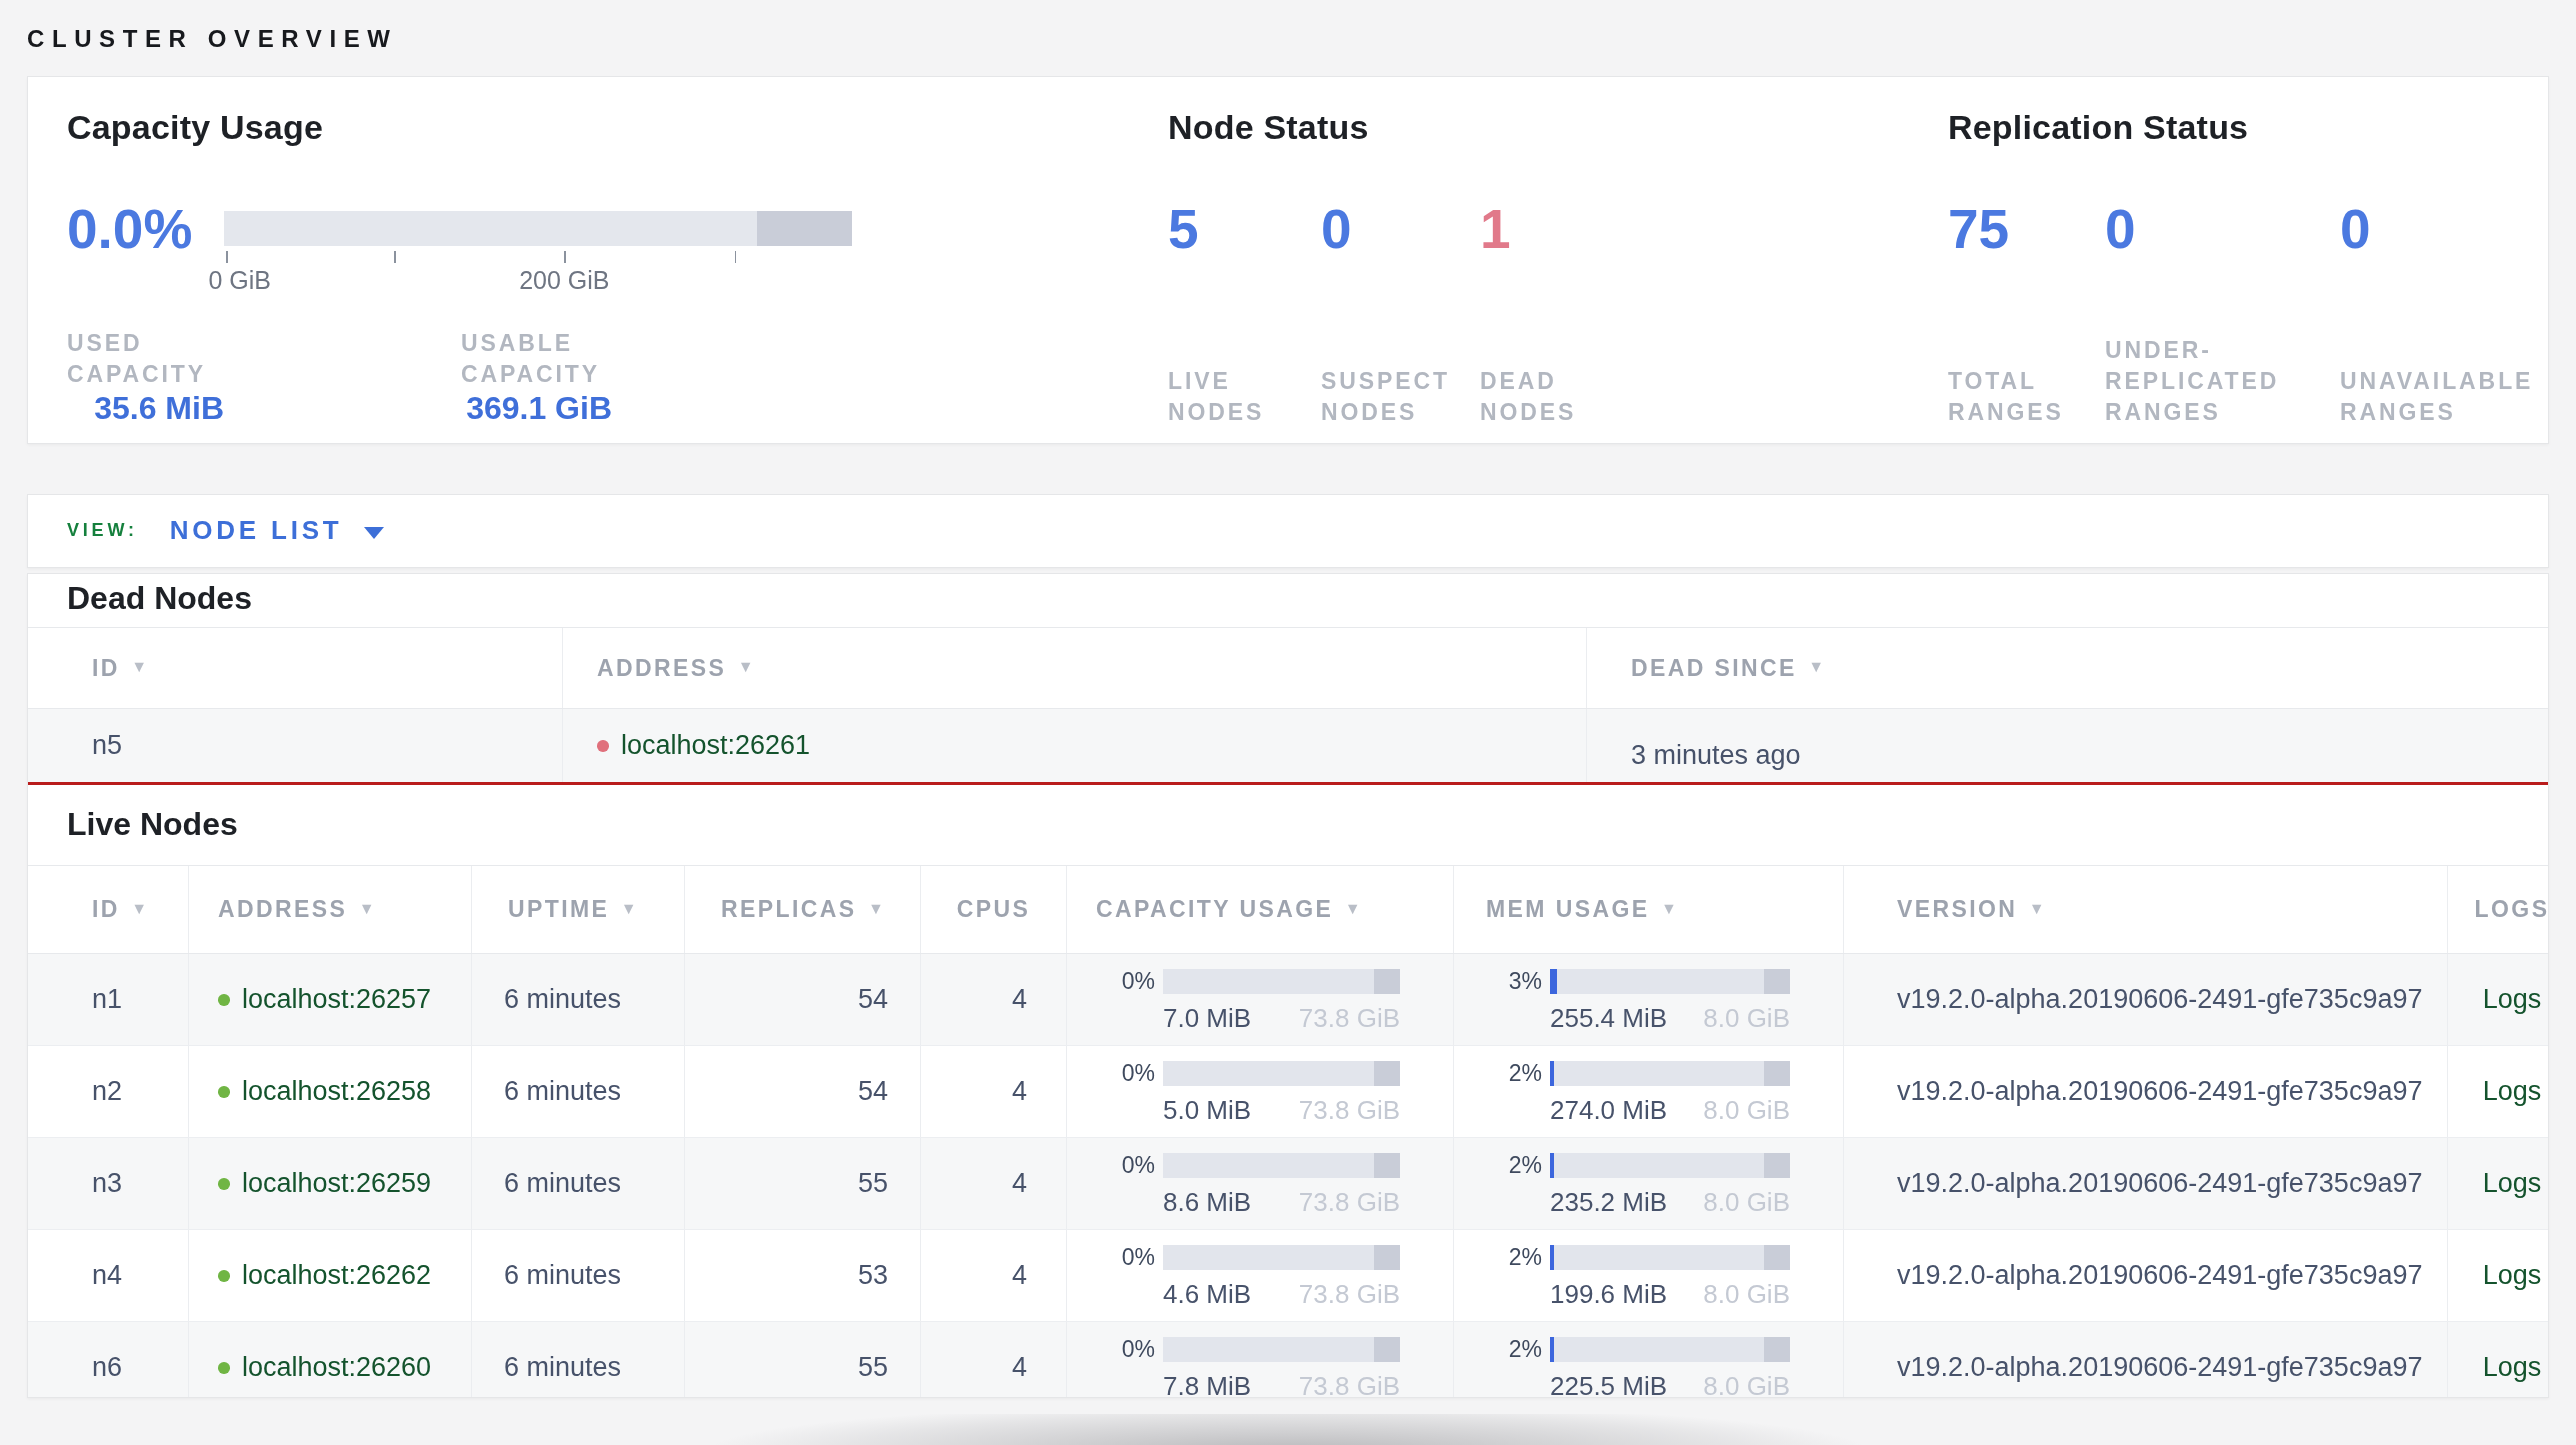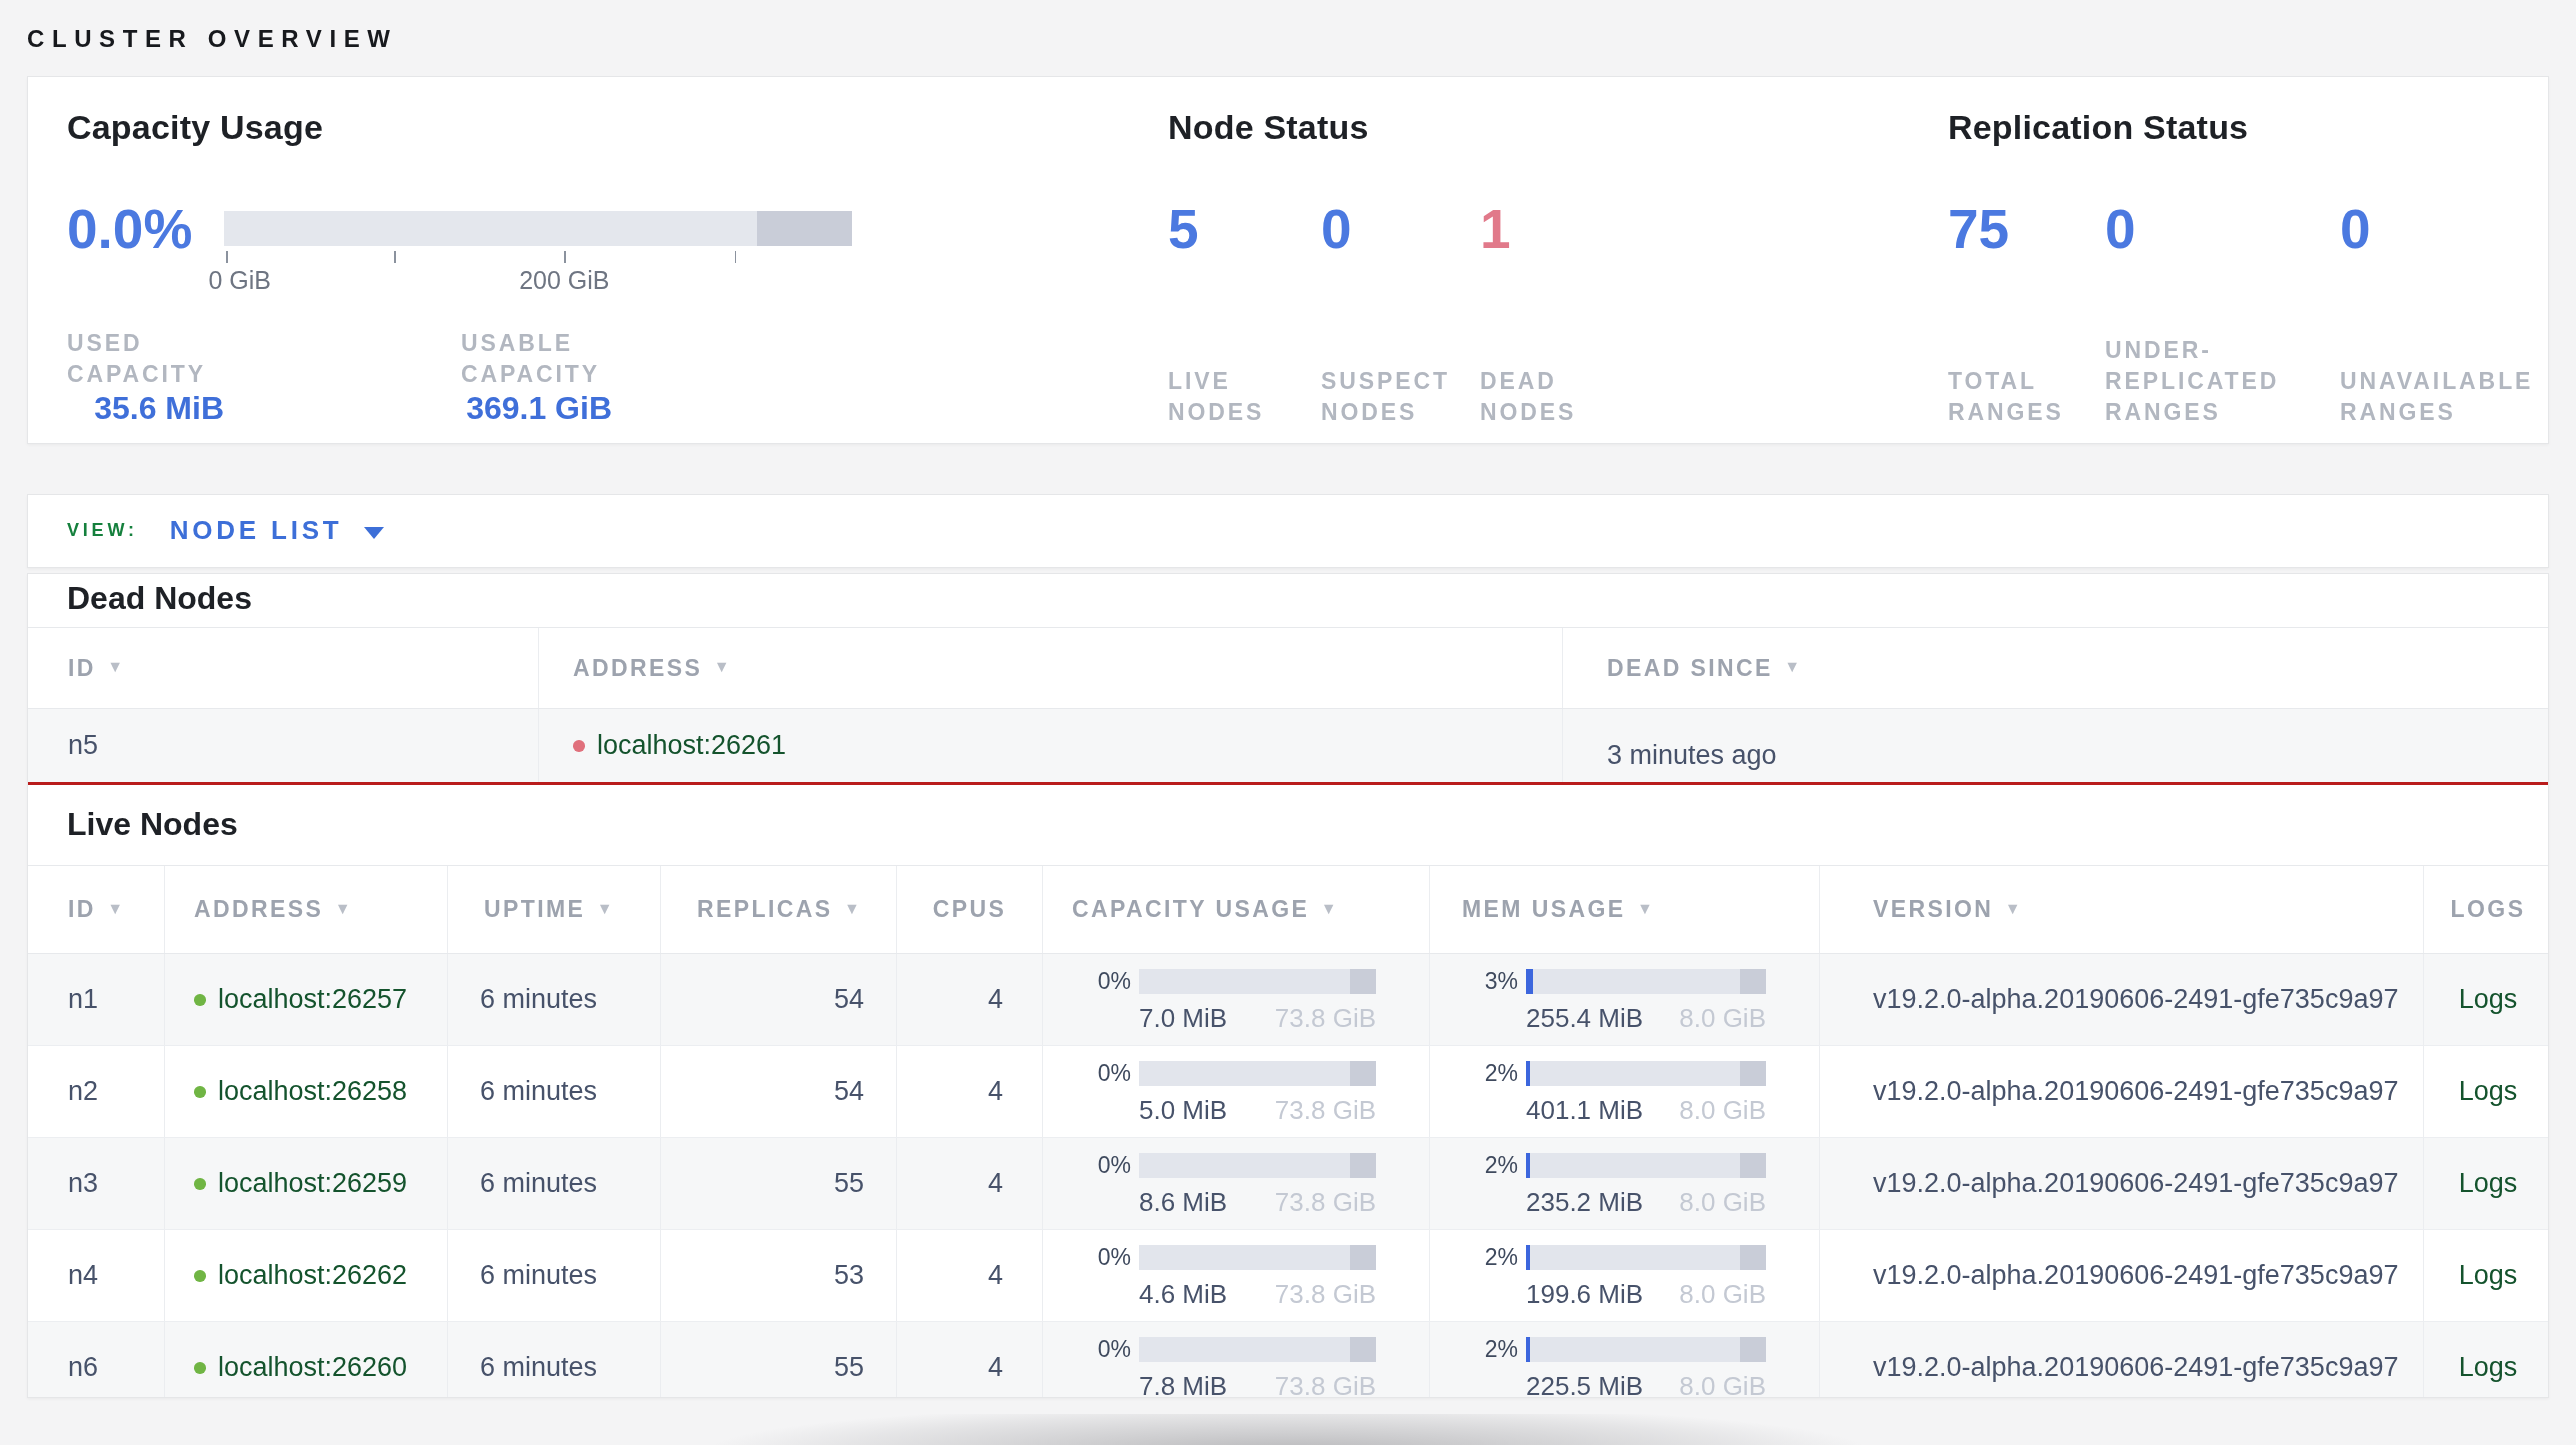--- a/index.html
+++ b/index.html
@@ -79,21 +79,21 @@
     border-left:10.5px solid transparent; border-right:10.5px solid transparent;
     border-top:12.4px solid #3d6fd8;
   }
 
   
   .tables-card { margin-top:5.7px; height:825px; overflow:hidden; }
   .tbl-heading { font-size:32px; font-weight:600; color:#1e2126; padding:8.6px 0 0 39px; }
   .tbl-heading.dead { height:53px; padding-top:5.7px; }
   .tbl-heading.live { height:80px; padding-top:21px; }
 
-  .grid-row { display:grid; }
+  .grid-row { display:grid;padding-left:24px; }
   .dead-cols { grid-template-columns:511px 1024px 988px; }
   .live-cols { grid-template-columns:137px 283px 213px 236px 146px 387px 390px 604px 128px; }
 
   .thead { border-top:1px solid #e7e9ec; border-bottom:1px solid #e7e9ec; }
   .dead-thead { height:82px; }
   .live-thead { height:89px; }
   .th {
     display:flex; align-items:center;
     font-size:23px; letter-spacing:2.4px; color:#9da3ae; font-weight:600;
     border-right:1px solid #ebedf0; text-transform:uppercase; white-space:nowrap;
@@ -375,21 +375,21 @@
           </div>
           <div class="td usage-cell">
             <div class="usage-line1">
               <span class="usage-pct">2%</span>
               <span class="usage-bar">
                 <span class="fill" style="width: 2%;"></span>
                 <span class="endcap"></span>
               </span>
             </div>
             <div class="usage-line2">
-              <span class="usage-used">401.1 MiB</span>
+              <span class="usage-used">274.0 MiB</span>
               <span class="usage-max">8.0 GiB</span>
             </div>
           </div>
           <div class="td pad-ver">v19.2.0-alpha.20190606-2491-gfe735c9a97</div>
           <div class="td cell-center">
             <span class="link">Logs</span>
           </div>
         </div>
 
         <div class="grid-row live-cols live-trow alt">

